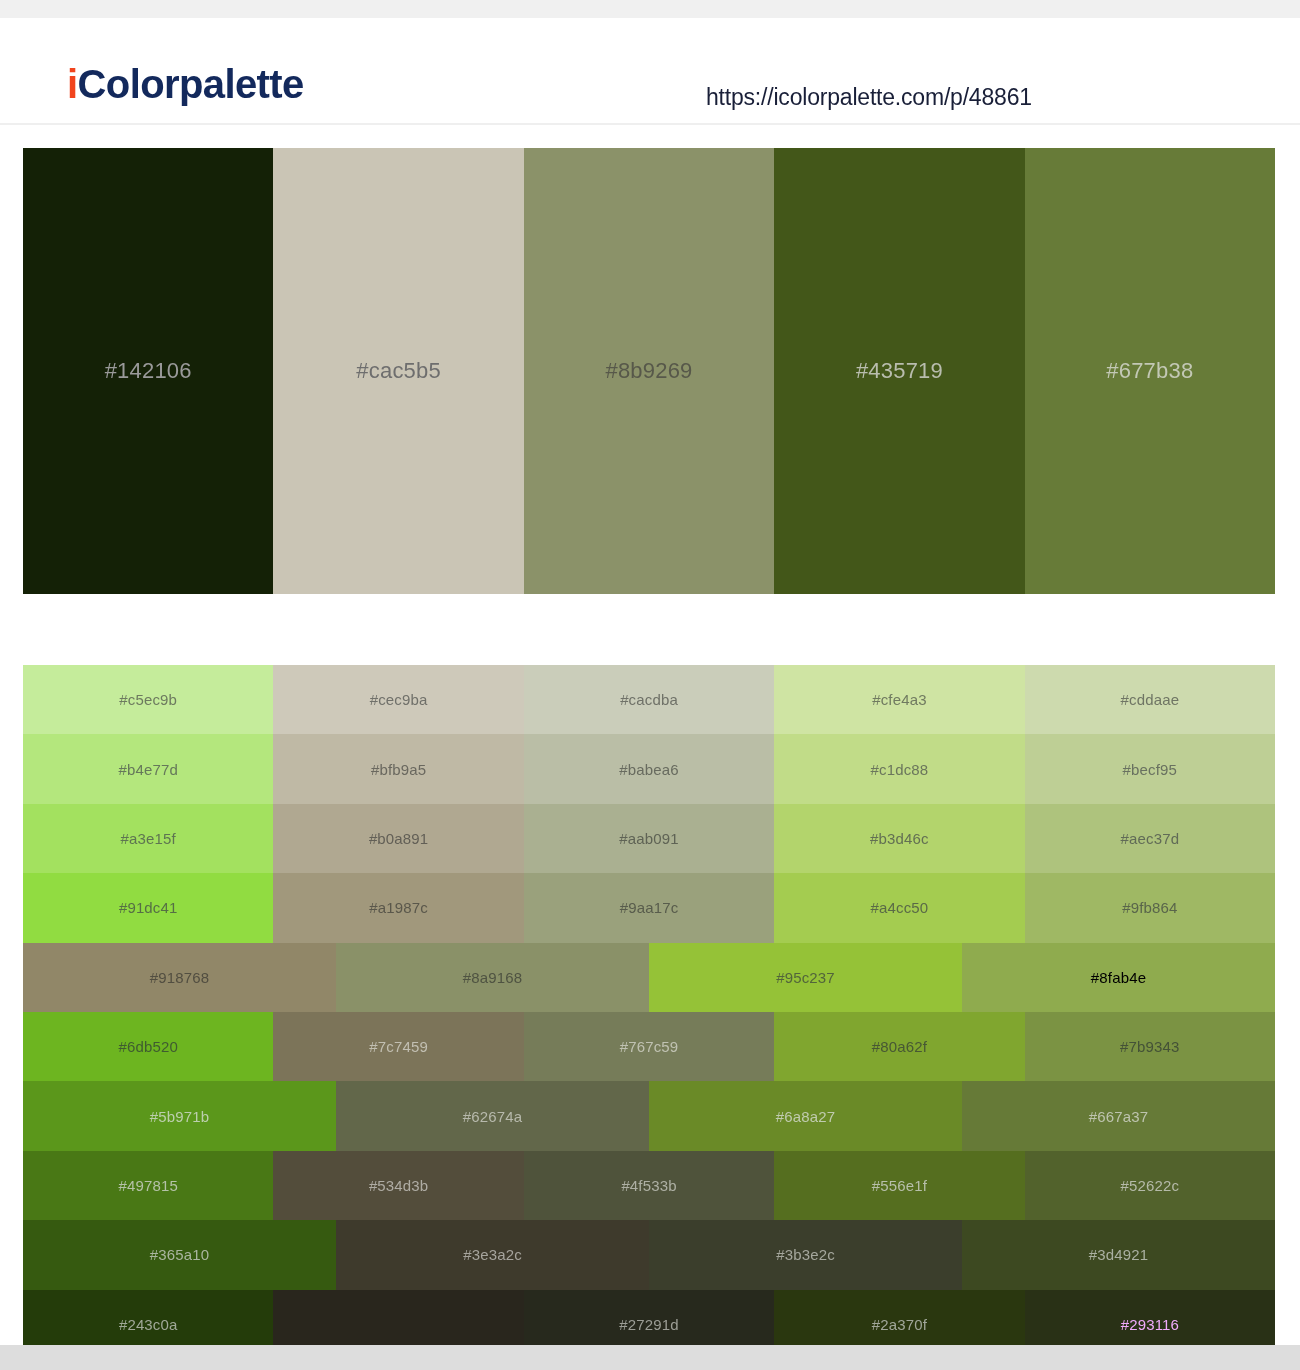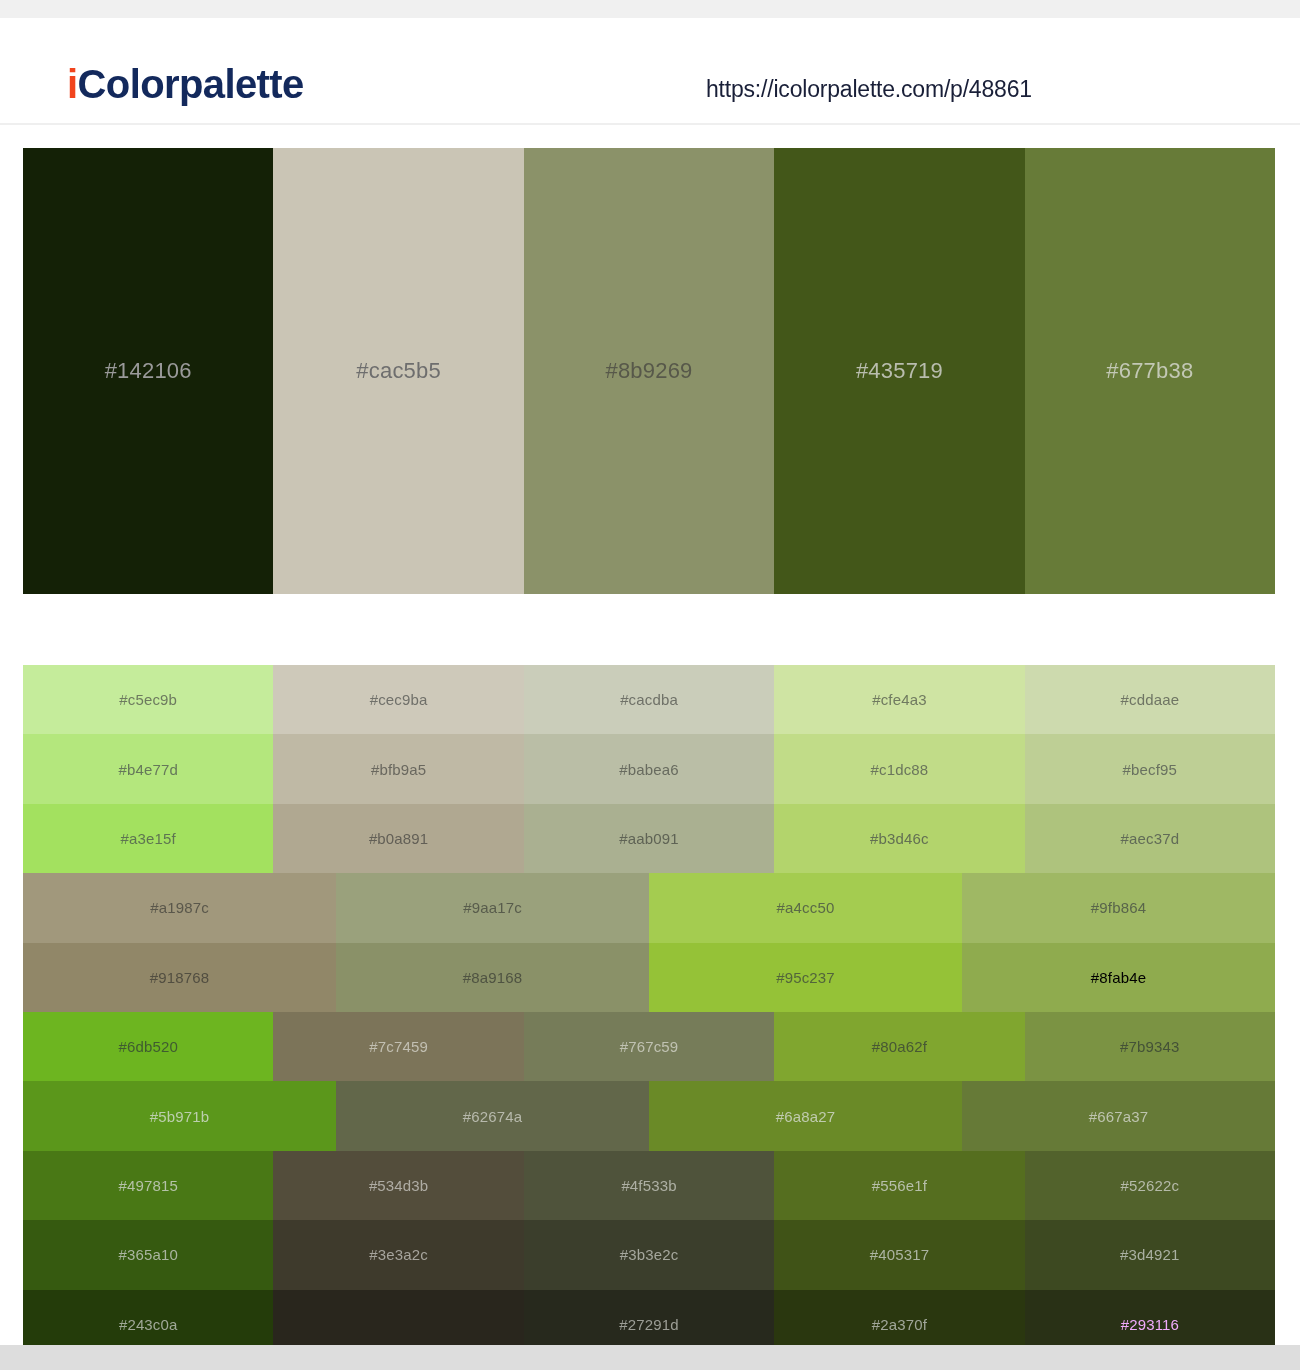--- a/index.html
+++ b/index.html
@@ -48,21 +48,21 @@
     letter-spacing: -0.6px;
     line-height: 1;
     white-space: nowrap;
   }
   .brand .brand-i { color: #f1441d; }
   .brand .brand-rest { color: #13295c; }
 
   .page-url {
     position: absolute;
     left: 706px;
-    top: 60px;
+    top: 68px;
     font-size: 23px;
     color: #191f38;
     line-height: 1;
     white-space: nowrap;
     letter-spacing: -0.2px;
   }
 
   
   .swatch-row {
     position: absolute;
@@ -201,20 +201,23 @@
           <span class="shade-label" style="color: rgb(95, 99, 85);">#aab091</span>
         </div>
         <div class="shade-cell" style="background: rgb(179, 212, 108);">
           <span class="shade-label" style="color: rgb(99, 112, 83);">#b3d46c</span>
         </div>
         <div class="shade-cell" style="background: rgb(174, 195, 125);">
           <span class="shade-label" style="color: rgb(97, 107, 87);">#aec37d</span>
         </div>
       </div>
       <div class="shade-row">
+        <div class="shade-cell" style="background: rgb(145, 220, 65);">
+          <span class="shade-label" style="color: rgb(85, 111, 69);">#91dc41</span>
+        </div>
         <div class="shade-cell" style="background: rgb(161, 152, 124);">
           <span class="shade-label" style="color: rgb(90, 87, 75);">#a1987c</span>
         </div>
         <div class="shade-cell" style="background: rgb(154, 161, 124);">
           <span class="shade-label" style="color: rgb(88, 92, 76);">#9aa17c</span>
         </div>
         <div class="shade-cell" style="background: rgb(164, 204, 80);">
           <span class="shade-label" style="color: rgb(90, 106, 71);">#a4cc50</span>
         </div>
         <div class="shade-cell" style="background: rgb(159, 184, 100);">
@@ -286,23 +289,20 @@
       <div class="shade-row">
         <div class="shade-cell" style="background: rgb(54, 90, 16);">
           <span class="shade-label" style="color: rgb(170, 181, 160);">#365a10</span>
         </div>
         <div class="shade-cell" style="background: rgb(62, 58, 44);">
           <span class="shade-label" style="color: rgb(166, 164, 157);">#3e3a2c</span>
         </div>
         <div class="shade-cell" style="background: rgb(59, 62, 44);">
           <span class="shade-label" style="color: rgb(165, 167, 157);">#3b3e2c</span>
         </div>
-        <div class="shade-cell" style="background: rgb(64, 83, 23);">
-          <span class="shade-label" style="color: rgb(172, 180, 162);">#405317</span>
-        </div>
         <div class="shade-cell" style="background: rgb(61, 73, 33);">
           <span class="shade-label" style="color: rgb(170, 176, 162);">#3d4921</span>
         </div>
       </div>
       <div class="shade-row">
         <div class="shade-cell" style="background: rgb(36, 60, 10);">
           <span class="shade-label" style="color: rgb(160, 168, 152);">#243c0a</span>
         </div>
         <div class="shade-cell" style="background: rgb(41, 38, 29); align-items: flex-end;">
           <span class="shade-label" style="color: rgb(157, 156, 150);">#29261d</span>

